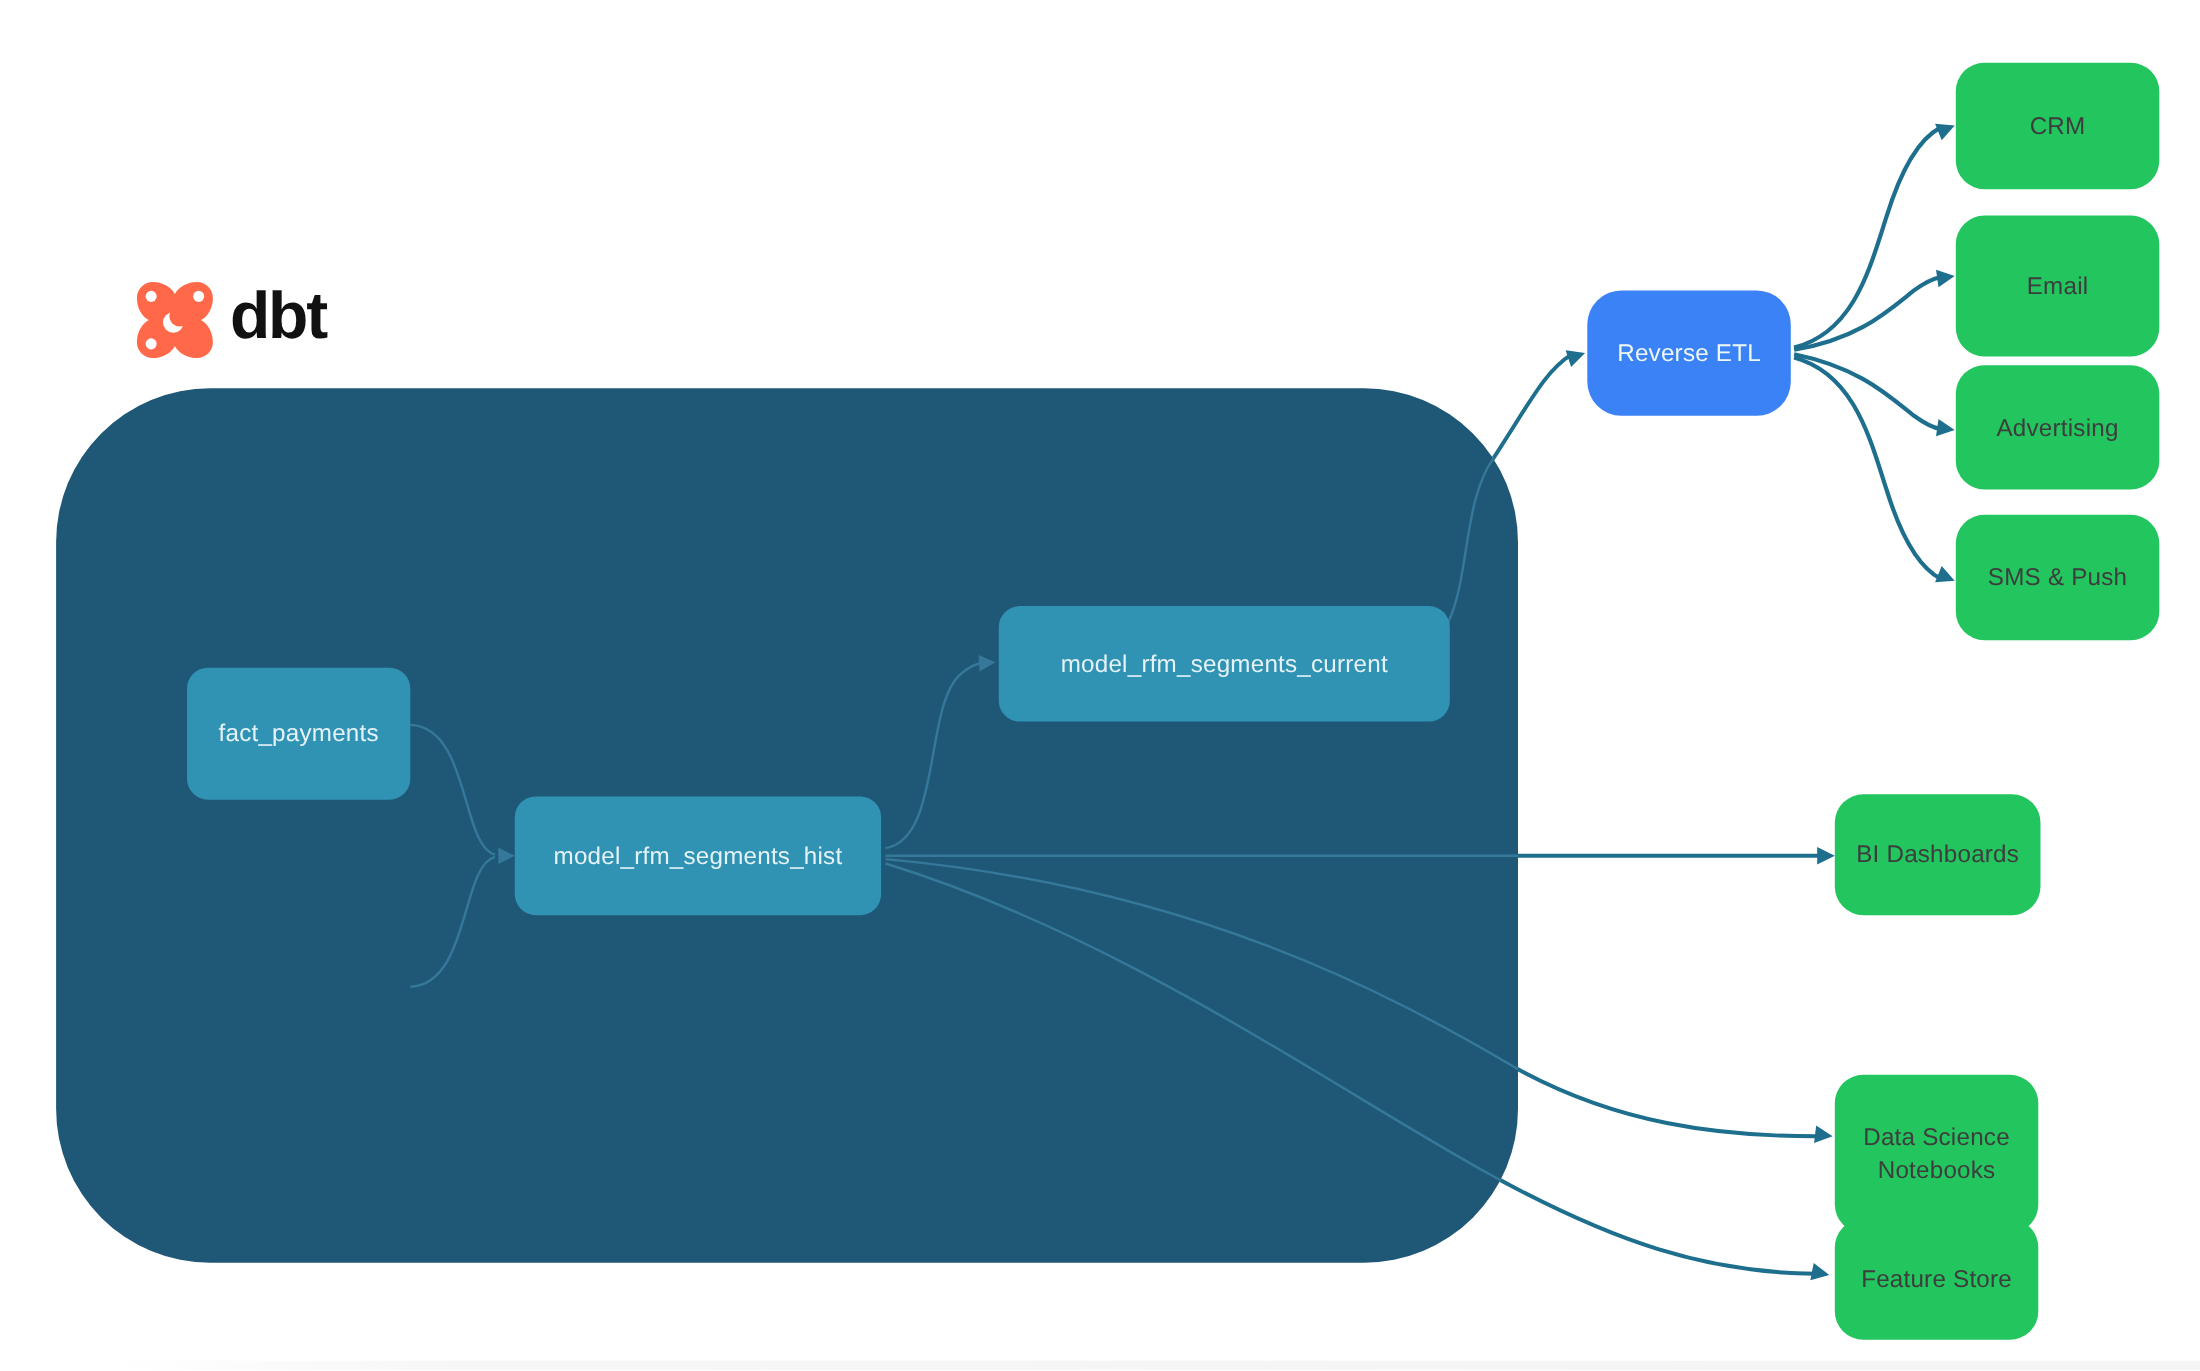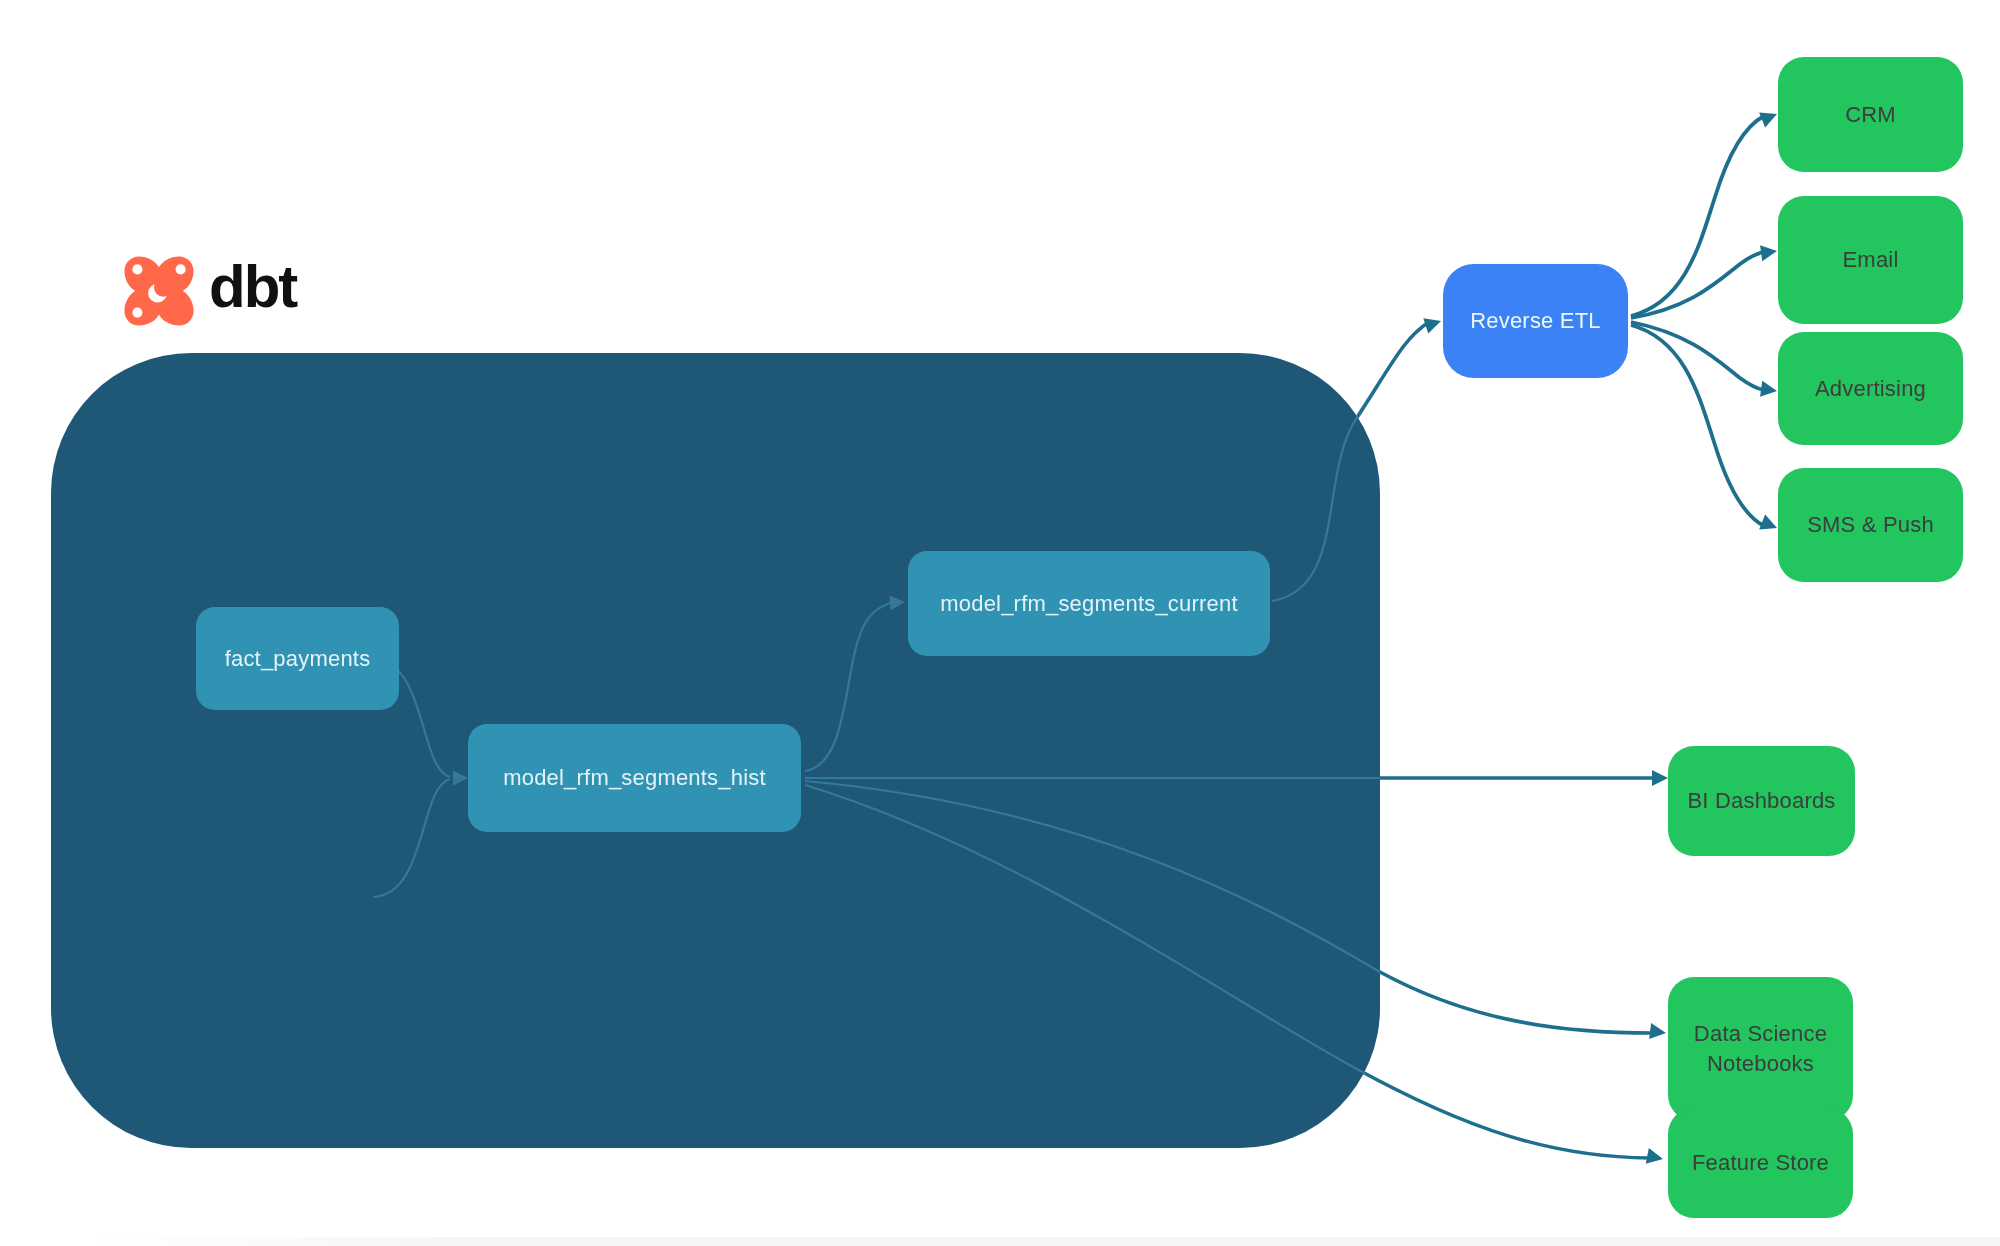--- a/index.html
+++ b/index.html
@@ -13,30 +13,30 @@
     background:#1F5876;border-radius:140px;
   }
   .node{
     position:absolute;display:flex;align-items:center;justify-content:center;
     text-align:center;font-size:22px;letter-spacing:.2px;line-height:1.35;
   }
   .node.teal{background:#3193B4;color:#E5F3F8;border-radius:19px;}
   .node.green{background:#3b82f6;color:#EDF8F4;border-radius:31px;}
   .node.gray{background:#22c55e;color:#3D3D3D;border-radius:26px;}
 
-  .n-fact{left:170px;top:607px;width:203px;height:103px;margin-left:26px;}
+  .n-fact{left:170px;top:607px;width:203px;height:120px;}
   .n-dim{left:170px;top:845px;width:203px;height:103px;}
   .n-hist{left:468px;top:724px;width:333px;height:108px;}
-  .n-current{left:908px;top:551px;width:362px;height:105px;}
+  .n-current{left:908px;top:551px;width:410px;height:105px;}
   .n-retl{left:1443px;top:264px;width:185px;height:114px;}
   .n-crm{left:1778px;top:57px;width:185px;height:115px;}
   .n-email{left:1778px;top:196px;width:185px;height:128px;}
   .n-adv{left:1778px;top:332px;width:185px;height:113px;}
   .n-sms{left:1778px;top:468px;width:185px;height:114px;}
-  .n-bi{left:1668px;top:722px;width:187px;height:110px;margin-top:24px;}
+  .n-bi{left:1668px;top:722px;width:187px;height:110px;}
   .n-ds{left:1668px;top:977px;width:185px;height:144px;padding:0 14px;box-sizing:border-box;}
   .n-fs{left:1668px;top:1108px;width:185px;height:110px;}
 
   .logo{position:absolute;left:123px;top:253px;display:flex;align-items:center;}
   .logo-mark{width:72px;height:76px;}
   .logo-text{
     font-size:60px;font-weight:700;color:#111111;letter-spacing:-2px;
     margin-left:14px;line-height:1;transform:translateY(-4px);
   }
   .bottom-strip{

